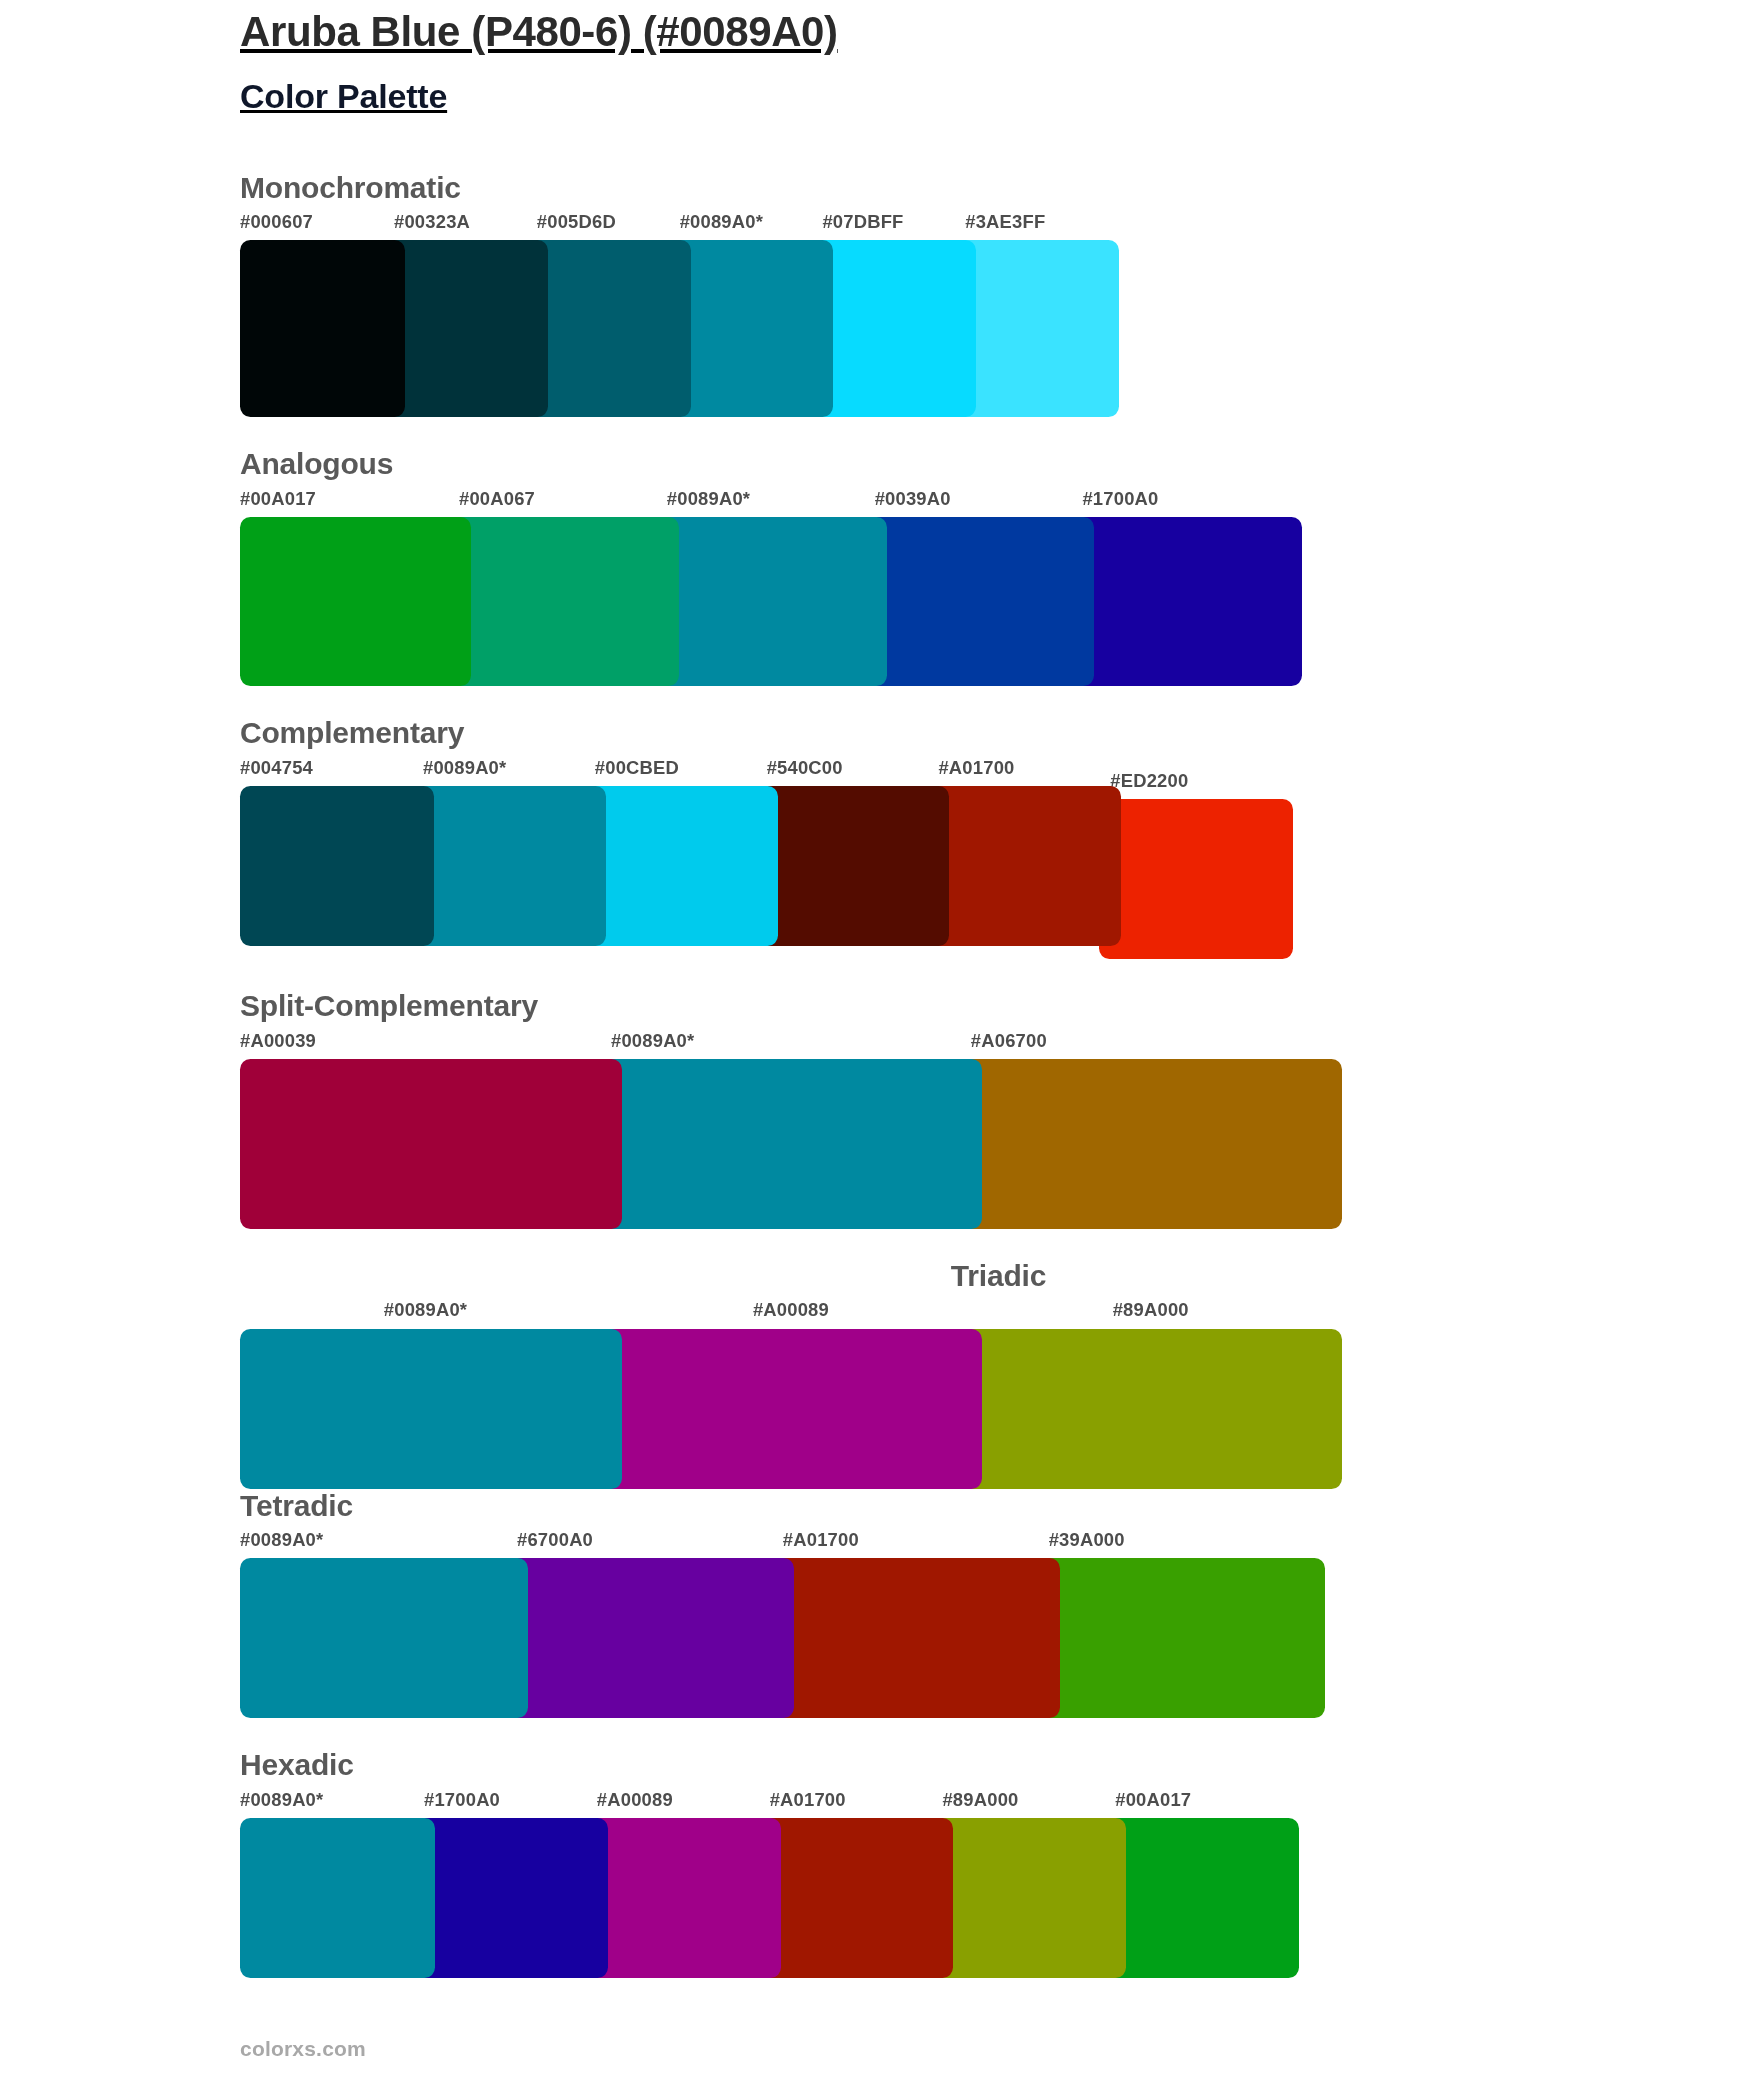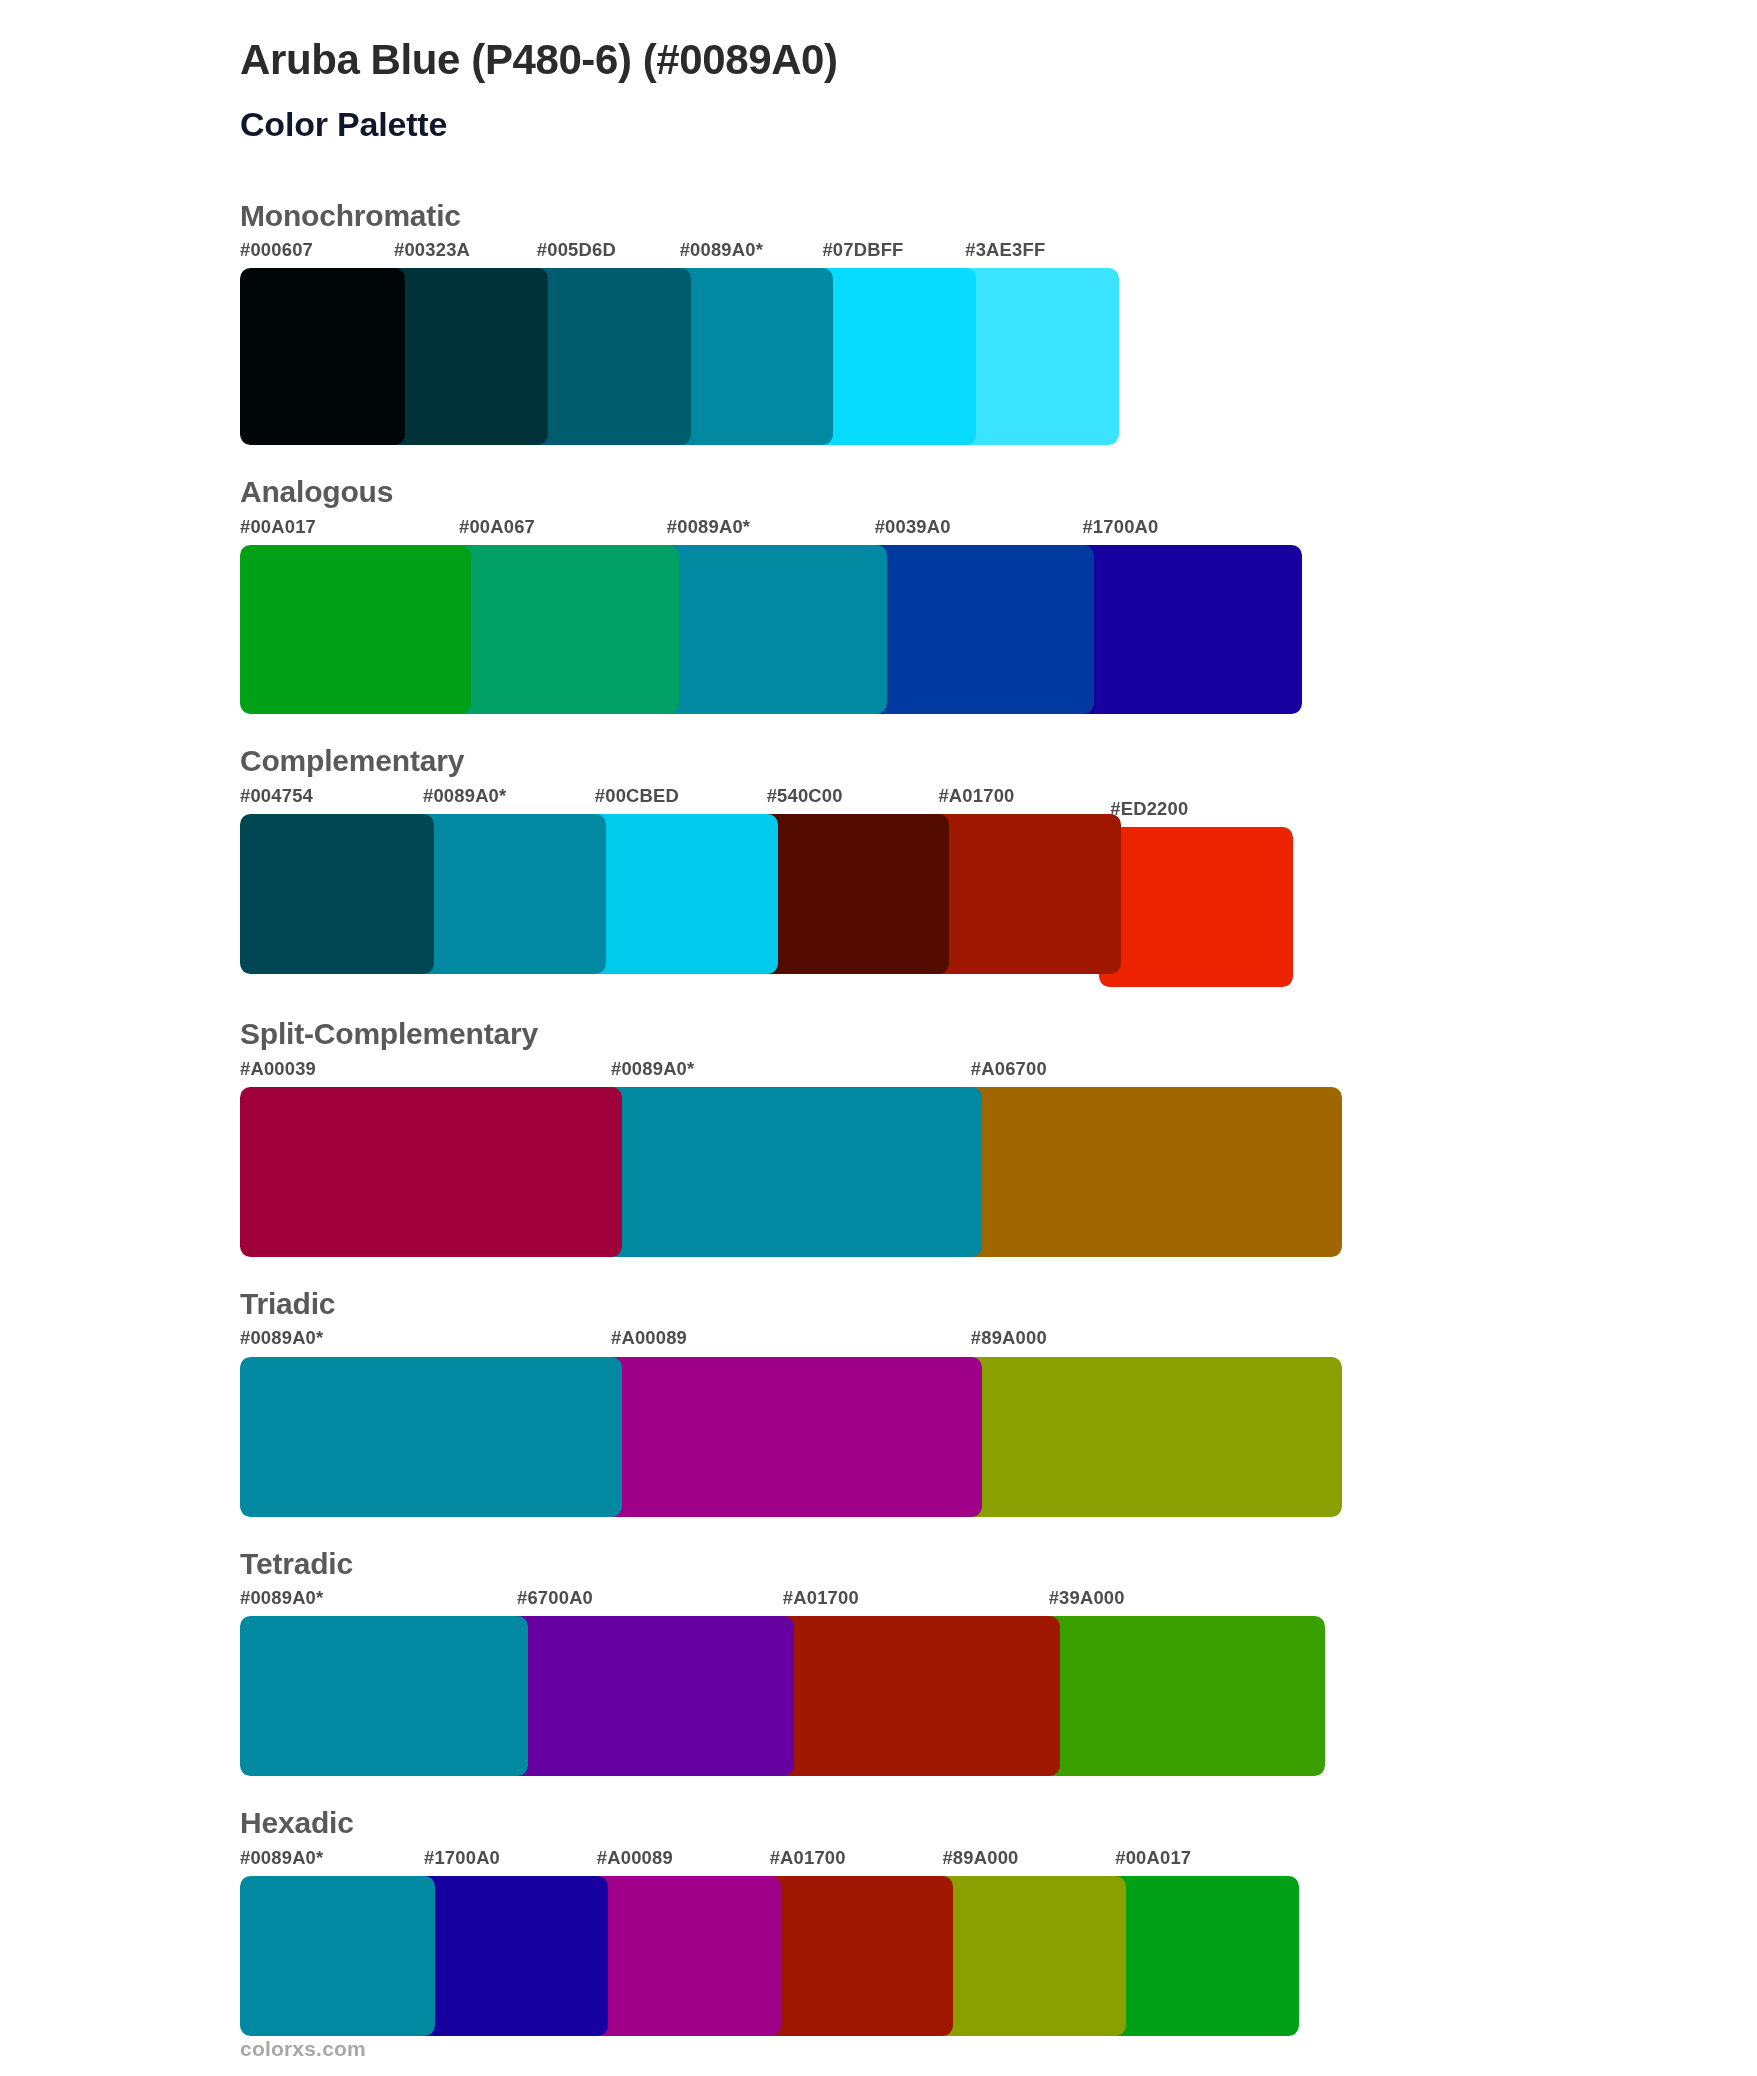--- a/index.html
+++ b/index.html
@@ -19,21 +19,22 @@
 
   .page {
     width: 1757px;
     height: 2077px;
     padding: 0;
     position: relative;
   }
 
   
   .header {
-    padding: 36px 0 0 240px;
+    padding: 8px 0 0 240px;
+    text-decoration: underline;
   }
   .page-title {
     font-size: 42px;
     font-weight: 700;
     color: #2b2b2b;
     letter-spacing: -0.4px;
     line-height: 1.12;
     margin: 0;
     padding: 0;
   }
@@ -208,21 +209,21 @@
           <div class="swatch" style="width: 371px; margin-left: -11.2px;">
             <span class="swatch-label" style="margin-left: 11.2px;">#0089A0*</span>
             <span class="swatch-chip" style="background: rgb(0, 137, 160); height: 170px; width: 382px; z-index: 2; position: relative;"></span>
           </div>
           <div class="swatch" style="width: 371px; margin-left: -11.2px;">
             <span class="swatch-label" style="margin-left: 11.2px;">#A06700</span>
             <span class="swatch-chip" style="background: rgb(160, 103, 0); height: 170px; width: 382px; z-index: 1; position: relative;"></span>
           </div>
         </div>
       </div>
-      <div class="section" style="margin-bottom: 30px;">
+      <div class="section" style=" text-align: center;">
         <div class="section-title">Triadic</div>
         <div class="swatch-row" style="width: 1112px;">
           <div class="swatch" style="width: 371px;">
             <span class="swatch-label">#0089A0*</span>
             <span class="swatch-chip" style="background: rgb(0, 137, 160); height: 160px; width: 382px; z-index: 3; position: relative;"></span>
           </div>
           <div class="swatch" style="width: 371px; margin-left: -11.2px;">
             <span class="swatch-label" style="margin-left: 11.2px;">#A00089</span>
             <span class="swatch-chip" style="background: rgb(160, 0, 137); height: 160px; width: 382px; z-index: 2; position: relative;"></span>
           </div>

